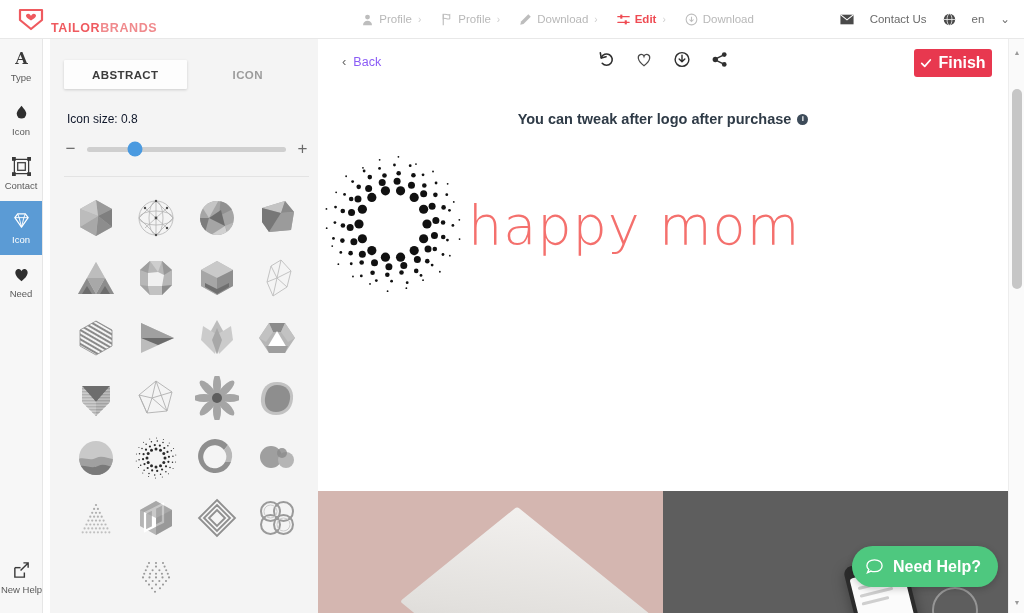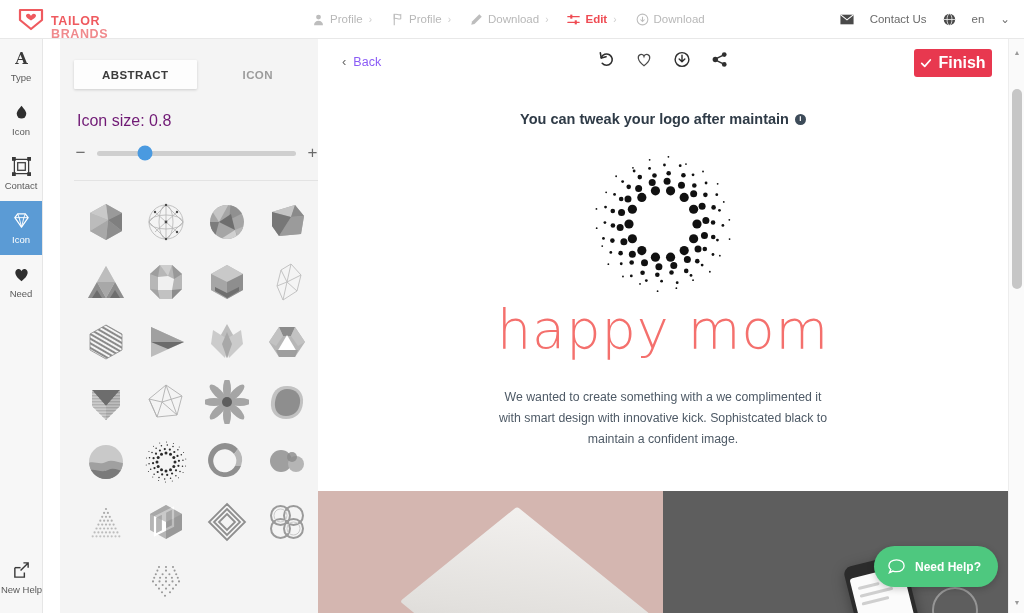--- a/index.html
+++ b/index.html
@@ -11,21 +11,21 @@
   #app { position: relative; width: 1024px; height: 613px; }
 
   
   .header {
     position: absolute; top: 0; left: 0; width: 1024px; height: 39px;
     background: #ffffff; border-bottom: 1px solid #e8e8e8;
     display: flex; align-items: center;
   }
   .brand { display: flex; align-items: center; margin-left: 18px; gap: 7px; }
   .brand-mark { width: 26px; height: 24px; flex: none; }
-  .brand-text { display: flex; flex-direction: column; line-height: 1.02; margin-top: 18px; }
+  .brand-text { display: flex; flex-direction: row; line-height: 1.02; margin-top: 18px; }
   .brand-text span { font-size: 12.5px; font-weight: bold; color: #ef5a5f; letter-spacing: .6px; }
   .brand-text span.b2 { color: #f08a8d; }
 
   .topnav { display: flex; align-items: flex-end; gap: 0px; margin-left: 195px; }
   .topnav-item { display: flex; align-items: center; gap: 5px; padding: 0 9px; cursor: pointer; }
   .topnav-item .ti-label { font-size: 11.5px; color: #b8b8b8; }
   .topnav-item.active .ti-label { color: #ef4b53; font-weight: bold; }
   .topnav-ico { width: 13px; height: 13px; display: block; }
   .topnav-sep { font-size: 10px; color: #cfcfcf; padding: 0 1px; }
 
@@ -43,33 +43,33 @@
     align-items: center; justify-content: center; gap: 4px; cursor: pointer;
   }
   .rail-item.active { background: #5b9bd5; }
   .rail-label { font-size: 9.5px; color: #5a5a5a; }
   .rail-item.active .rail-label { color: #ffffff; }
   .rail-ico { width: 19px; height: 19px; display: block; }
   .rail-bottom { position: absolute; bottom: 8px; left: 0; width: 43px; }
 
   
   .panel {
-    position: absolute; top: 39px; left: 60px; width: 274px; height: 574px;
+    position: absolute; top: 39px; left: 50px; width: 274px; height: 574px;
     background: #f4f4f4; border-right: 1px solid #e2e2e2; overflow: hidden;
   }
   .tabs { display: flex; margin: 21px 14px 0 14px; height: 29px; }
   .tab {
     flex: 1; display: flex; align-items: center; justify-content: center;
     font-size: 11.5px; font-weight: bold; letter-spacing: .4px; color: #9b9b9b; cursor: pointer;
   }
   .tab.active {
     background: #fdfdfd; color: #3c3c3c;
     box-shadow: 0 1px 3px rgba(0,0,0,.16); border-radius: 1px;
   }
-  .size-label { margin: 23px 0 0 17px; font-size: 16px; color: #701a75; }
+  .size-label { margin: 23px 0 0 17px; font-size: 12px; color: #0f172a; }
   .slider-row { display: flex; align-items: center; margin: 13px 14px 0 14px; gap: 10px; }
   .sg { font-size: 17px; color: #6a6a6a; width: 13px; text-align: center; cursor: pointer; user-select: none; }
   .track { flex: 1; height: 5px; background: #cfcfcf; border-radius: 3px; position: relative; cursor: pointer; }
   .thumb {
     position: absolute; top: 50%; width: 15px; height: 15px; border-radius: 50%;
     background: #4a9ae0; transform: translate(-50%, -50%);
   }
   .divider { margin: 17px 14px 0 14px; height: 1px; background: #e3e3e3; }
   .grid { display: flex; flex-wrap: wrap; padding: 11px 16px 0 16px; }
   .cell {
@@ -96,21 +96,21 @@
   .finish-label { font-size: 16px; color: #ffffff; font-weight: bold; }
 
   .tweak { text-align: center; margin-top: 22px; display: flex; align-items: center; justify-content: center; gap: 6px; }
   .tweak-text { font-size: 14.5px; font-weight: bold; color: #2f3b47; }
   .info-dot {
     width: 11px; height: 11px; border-radius: 50%; background: #3d4b59; color: #fff;
     font-size: 8px; display: flex; align-items: center; justify-content: center;
     font-weight: bold; cursor: pointer; line-height: 1;
   }
 
-  .logo-wrap { margin-top: 22px; display: flex; flex-direction: column; align-items: center; }
+  .logo-wrap { margin-top: 22px; display: flex; flex-direction: row; align-items: center; }
   .logo-name {
     margin-top: 4px; font-size: 54px; color: #f4706d; letter-spacing: 1px;
     font-family: "DejaVu Sans", sans-serif; font-weight: 300; line-height: 1;
   }
   .desc {
     margin: 30px auto 0 auto; width: 330px; text-align: center;
     font-size: 12.3px; line-height: 1.72; color: #4e5a66;
   }
 
   .mockups { position: absolute; left: 0; top: 452px; width: 690px; height: 122px; display: flex; }
@@ -135,21 +135,21 @@
 
   .ghost { position: absolute; right: 30px; bottom: -20px; width: 46px; height: 46px;
     border: 2px solid rgba(255,255,255,.35); border-radius: 50%; }
 
   
   .help {
     position: absolute; right: 26px; bottom: 26px; height: 41px; padding: 0 17px 0 13px;
     background: #4ec87f; border-radius: 21px; display: flex; align-items: center; gap: 9px;
     cursor: pointer; box-shadow: 0 2px 7px rgba(0,0,0,.2);
   }
-  .help-label { font-size: 12px; color: #ffffff; font-weight: bold; }
+  .help-label { font-size: 16px; color: #ffffff; font-weight: bold; }
 
   
   .scrollbar { position: absolute; right: 0; top: 39px; width: 16px; height: 574px; background: #fafafa; border-left: 1px solid #ededed; }
   .sb-thumb { position: absolute; left: 3px; top: 50px; width: 10px; height: 200px; background: #c6c6c6; border-radius: 5px; cursor: pointer; }
   .sb-arrow { position: absolute; left: 0; width: 16px; height: 14px; display: flex; align-items: center; justify-content: center; font-size: 7px; color: #9a9a9a; cursor: pointer; }
 </style>
 </head>
 <body>
 
 <div id="app">
@@ -750,21 +750,21 @@
       </div>
       <div class="finish">
         <svg style="width:12px;height:12px" viewBox="0 0 14 14">
           <path d="M2 7.5 L5.5 11 L12 3.5" fill="none" stroke="#ffffff" stroke-width="2" stroke-linecap="round" stroke-linejoin="round"></path>
         </svg>
         <span class="finish-label">Finish</span>
       </div>
     </div>
 
     <div class="tweak">
-      <span class="tweak-text">You can tweak your logo after maintain</span>
+      <span class="tweak-text">You can tweak after logo after purchase</span>
       <span class="info-dot">i</span>
     </div>
 
     <div class="logo-wrap">
       <svg width="150" height="150" viewBox="0 0 150 150">
         <g id="logoburst" fill="#111111">
             <circle cx="109.00" cy="75.00" r="4.60"></circle>
             <circle cx="105.63" cy="89.75" r="4.60"></circle>
             <circle cx="96.20" cy="101.58" r="4.60"></circle>
             <circle cx="82.57" cy="108.15" r="4.60"></circle>
@@ -862,21 +862,20 @@
             <circle cx="135.77" cy="52.95" r="0.90"></circle>
             <circle cx="141.32" cy="70.86" r="0.90"></circle>
             <circle cx="141.56" cy="90.11" r="0.90"></circle>
             <circle cx="131.85" cy="106.71" r="0.90"></circle>
             <circle cx="121.88" cy="122.73" r="0.90"></circle>
           </g>
       </svg>
       <div class="logo-name">happy mom</div>
     </div>
 
-    <div class="desc">We wanted to create something with a we complimented it with smart design with innovative kick. Sophistcated black to maintain a confident image.</div>
 
     <div class="mockups">
       <div class="mock left">
         <div class="mk-box"></div>
       </div>
       <div class="mock right">
         <div class="mk-phone">
           <div class="mk-screen">
             <div class="mk-line" style="left:6px;top:10px;width:22px"></div>
             <div class="mk-line" style="left:6px;top:18px;width:34px"></div>

